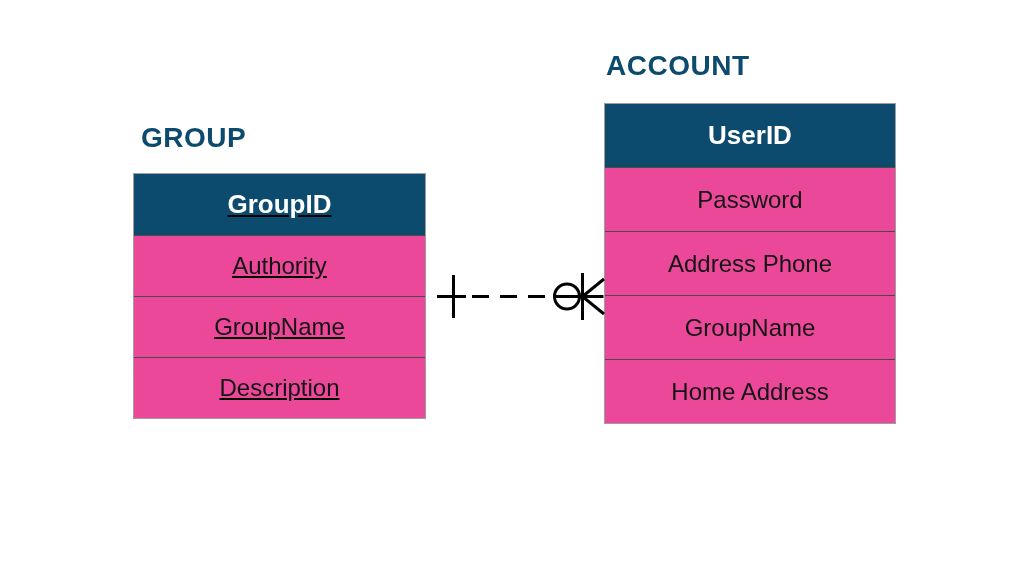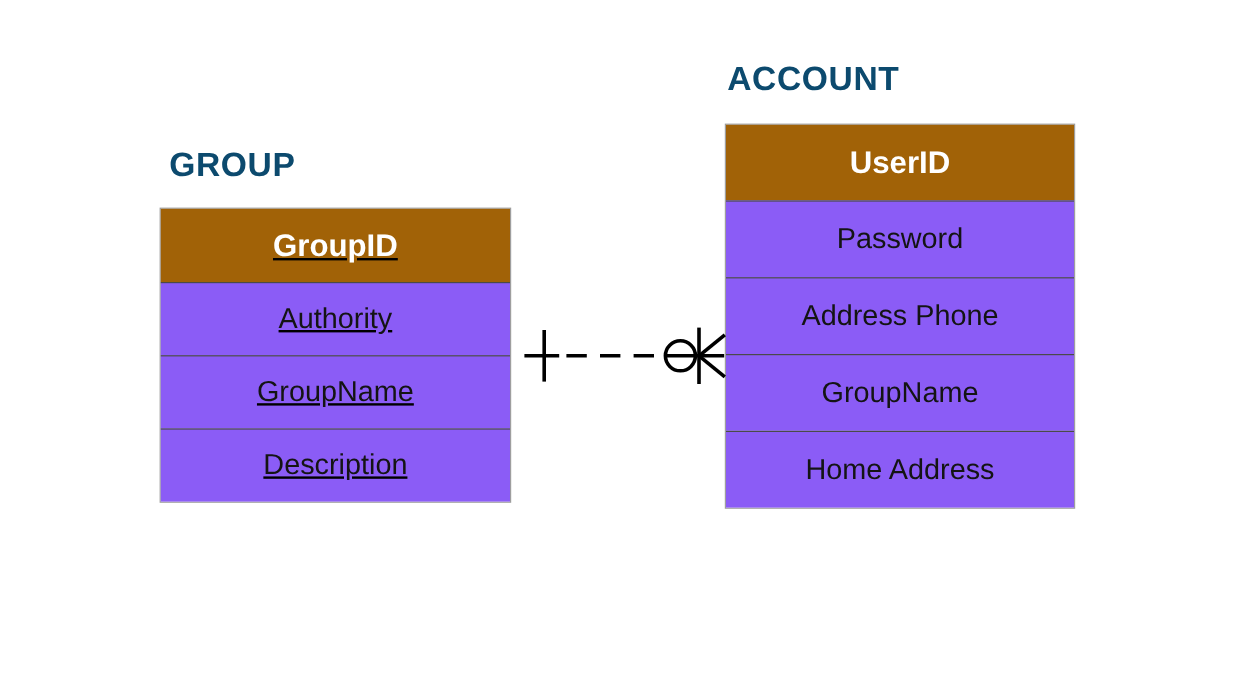--- a/index.html
+++ b/index.html
@@ -28,33 +28,33 @@
     box-sizing: border-box;
     border: 1px solid #9e9e9e;
     background: #ffffff;
   }
   .entity-header {
     box-sizing: border-box;
     width: 100%;
     display: flex;
     align-items: center;
     justify-content: center;
-    background: #a16207;
+    background: #0c4a6e;
     color: #ffffff;
     font-weight: 700;
     font-size: 26px;
   }
   .erow {
     box-sizing: border-box;
     width: 100%;
     display: flex;
     align-items: center;
     justify-content: center;
     border-top: 1.5px solid #4a4a4a;
-    background: #8b5cf6;
+    background: #ec4899;
     color: #141414;
     font-size: 24px;
   }
   #entity-group .entity-header { height: 61px; }
   #entity-group .erow { height: 61px; }
   #entity-account .entity-header { height: 63px; }
   #entity-account .erow { height: 64px; }
   .connector-svg {
     position: absolute;
     left: 0;

